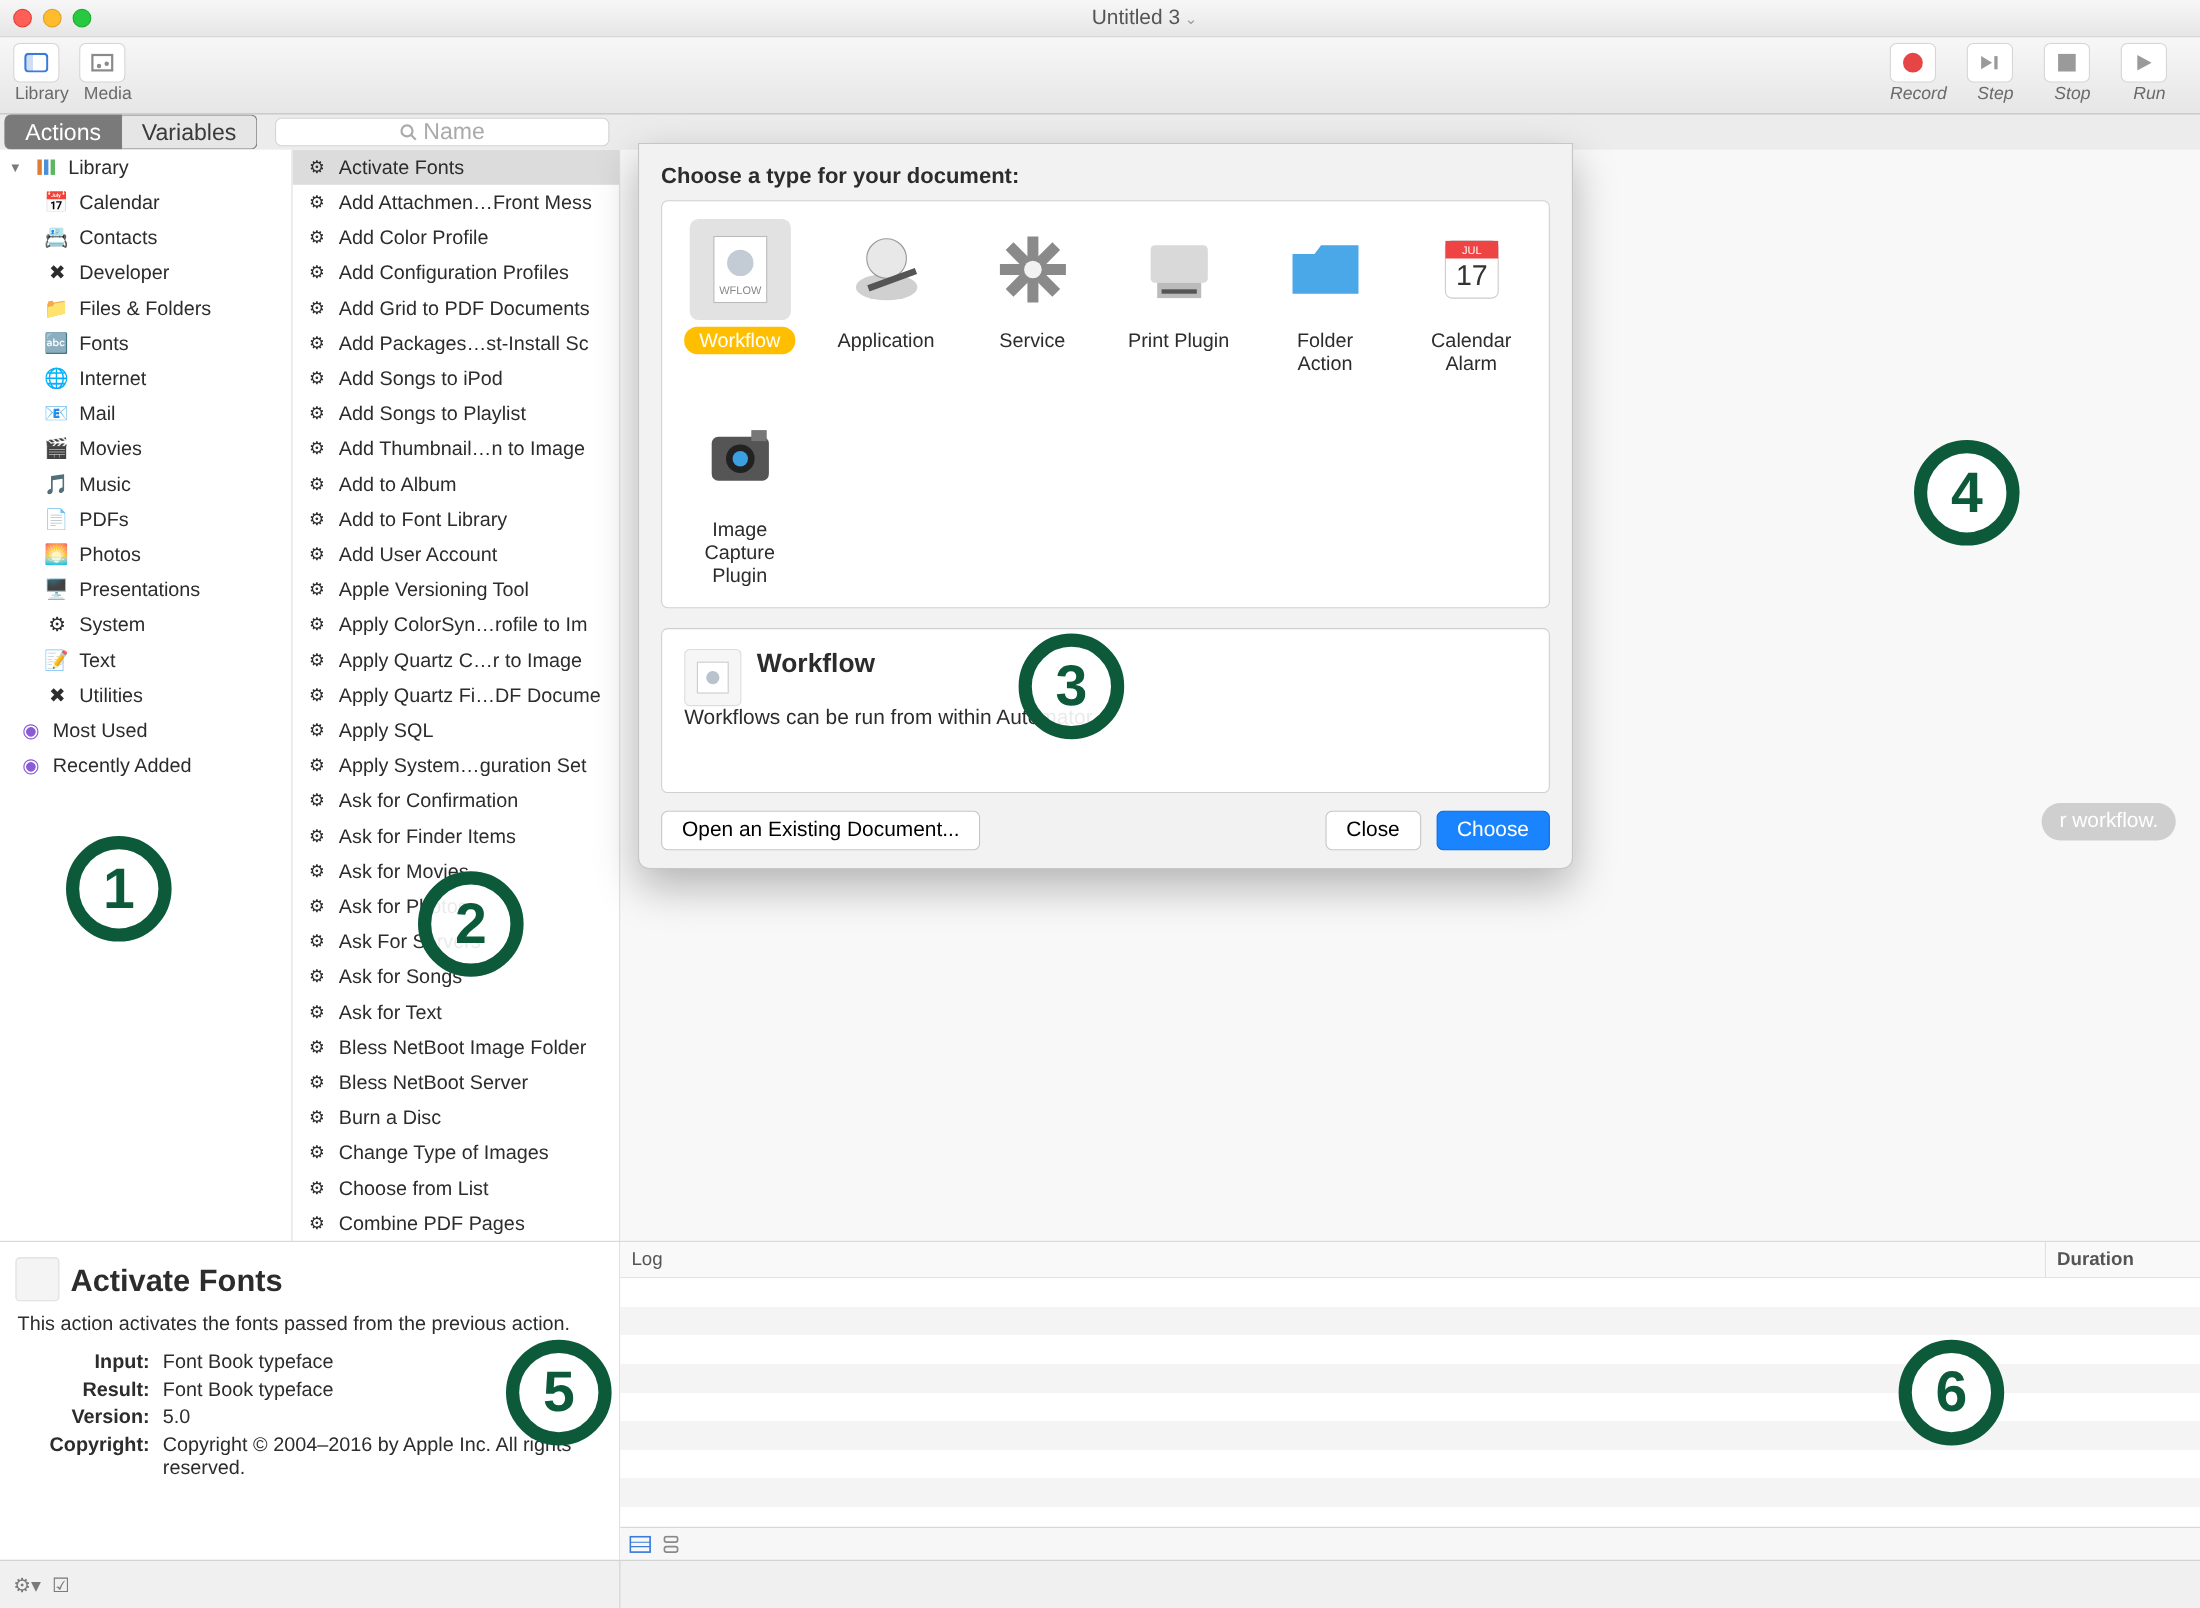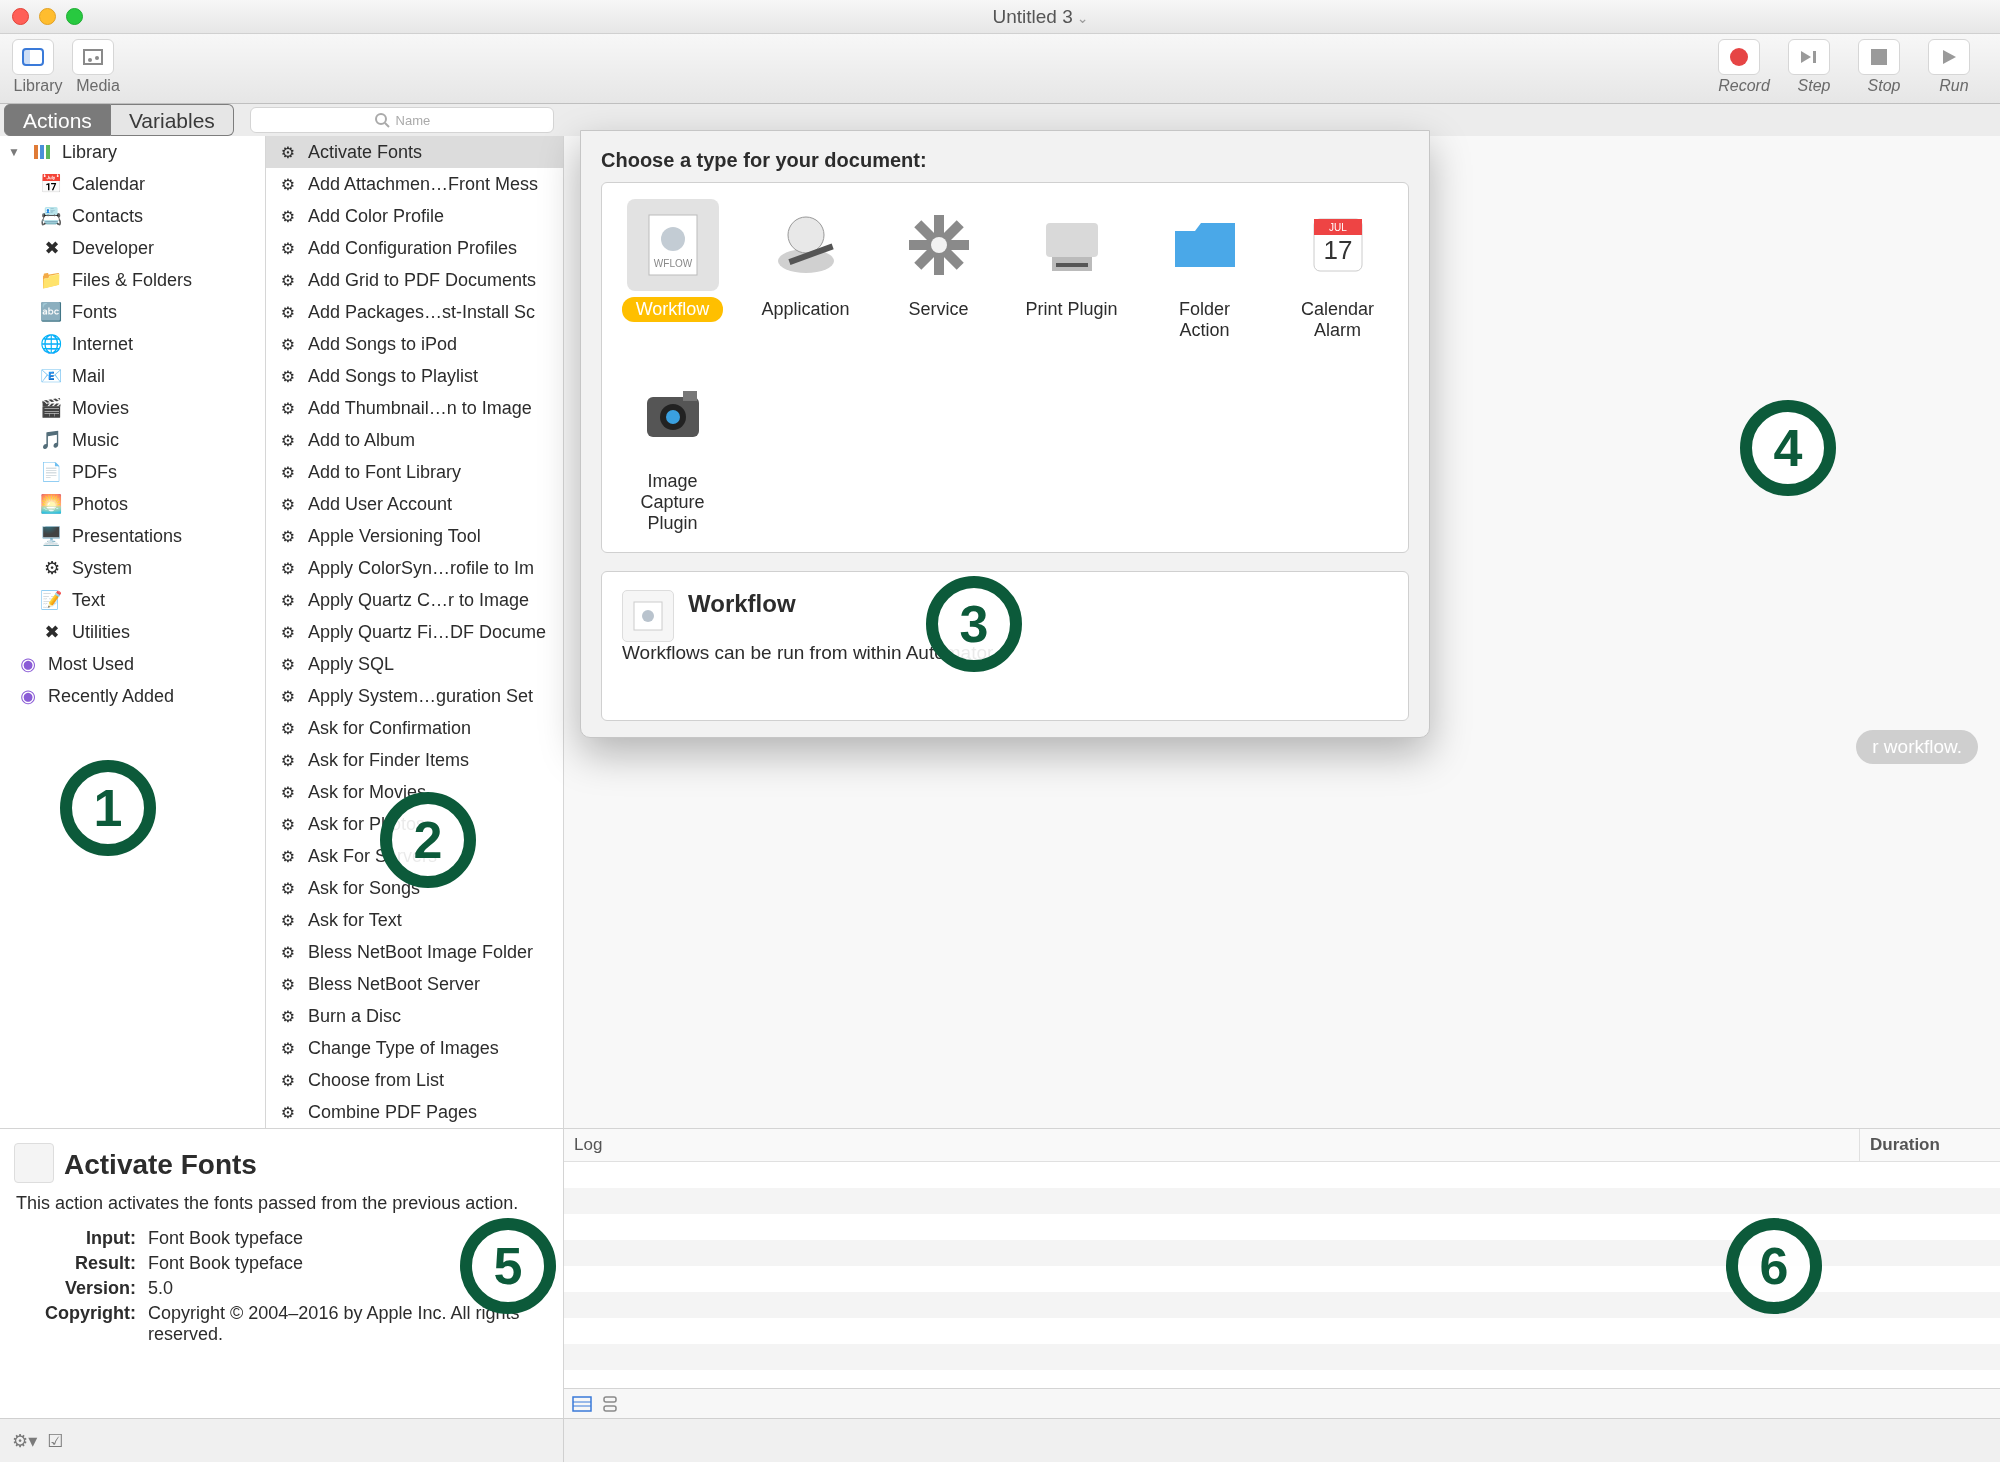--- a/index.html
+++ b/index.html
@@ -22,21 +22,21 @@
 .toolbar-spacer{flex:1;}
 .tool-right-row{display:flex; gap:10px; align-items:flex-end;font-style:italic;}
 
 
 .tabrow { height: 32px; display:flex; align-items:stretch; }
 .segtab { display:flex; margin-left:4px; }
 .segtab .seg { font-size:21px; padding:4px 18px; background:#9e9e9e; color:#fff; border:1px solid #7d7d7d; }
 .segtab .seg.active { background:#7a7a7a; }
 .segtab .seg:first-child{border-radius:6px 0 0 6px;}
 .segtab .seg:last-child{border-radius:0 6px 6px 0; background:#e6e6e6; color:#3a3a3a; border-left:none;}
-.searchwrap { flex:1; background:#fff; border:1px solid #d4d4d4; border-radius:6px; margin:3px 6px; display:flex; align-items:center; justify-content:center; color:#aaa; font-size:13px; max-width:304px; margin-left:16px;}
+.searchwrap { flex:1; background:#fff; border:1px solid #d4d4d4; border-radius:6px; margin:3px 6px; display:flex; align-items:center; justify-content:center; color:#aaa; font-size:21px; max-width:304px; margin-left:16px;}
 .searchwrap svg{margin-right:6px;}
 
 
 .main { height: calc(1462px - 34px - 70px - 32px - 44px); display:flex; position:relative;}
 .col1 { width: 266px; background:#fff; border-right:1px solid #d6d6d6; overflow:hidden;}
 .col2 { width: 298px; background:#fff; border-right:1px solid #d6d6d6; overflow:hidden;}
 .col3 { flex:1; background:#f8f8f8; position:relative;}
 
 .li-row { display:flex; align-items:center; padding:4px 8px 4px 16px; font-size:18px; gap:8px; white-space:nowrap; overflow:hidden; text-overflow:ellipsis;}
 .col1 .li-row.indent{padding-left:40px;}
@@ -524,20 +524,26 @@
   <div class="desc-box">
     <div class="mini">
         <svg width="36" height="36">
           <rect x="4" y="4" width="28" height="28" fill="#fff" stroke="#ccc"></rect>
           <circle cx="18" cy="18" r="6" fill="#b9c3cd"></circle>
         </svg>
       </div>
     <h4>Workflow</h4>
     <p>Workflows can be run from within Automator.</p>
   </div>
+  <div class="btnrow">
+    <button class="btn">Open an Existing Document...</button>
+    <div class="spacer"></div>
+    <button class="btn">Close</button>
+    <button class="btn primary">Choose</button>
+  </div>
 </div>
 
 <div class="anno" style="left:60px; top:760px;">1</div>
 <div class="anno" style="left:380px; top:792px;">2</div>
 <div class="anno" style="left:926px; top:576px;">3</div>
 <div class="anno" style="left:1740px; top:400px;">4</div>
 <div class="anno" style="left:460px; top:1218px;">5</div>
 <div class="anno" style="left:1726px; top:1218px;">6</div>
 
 </body></html>

